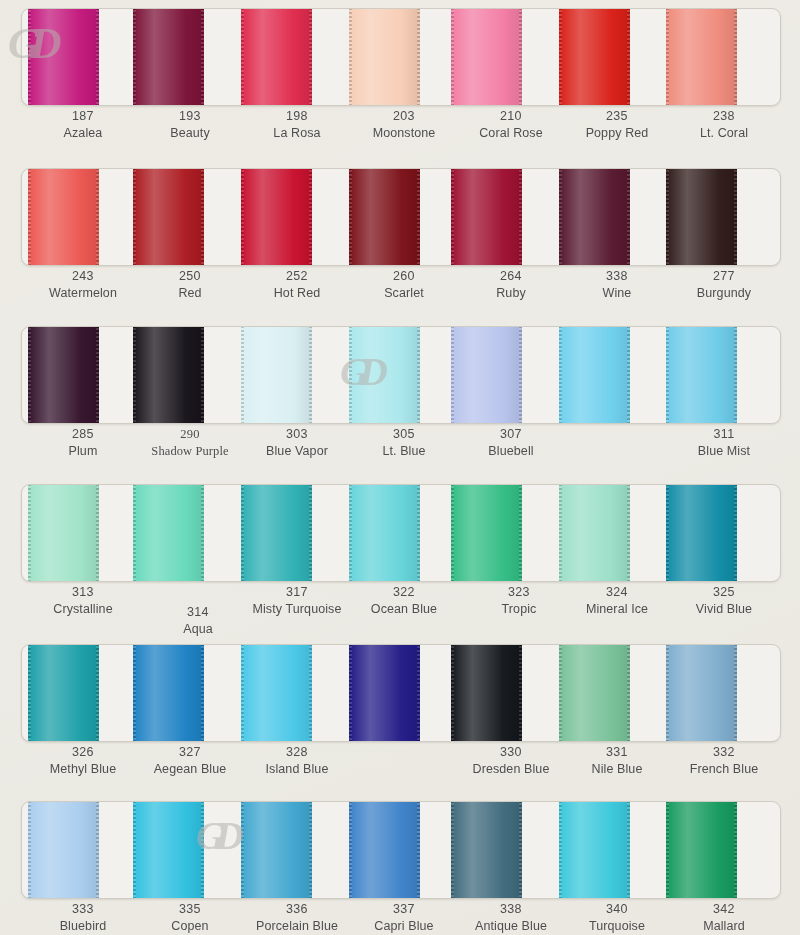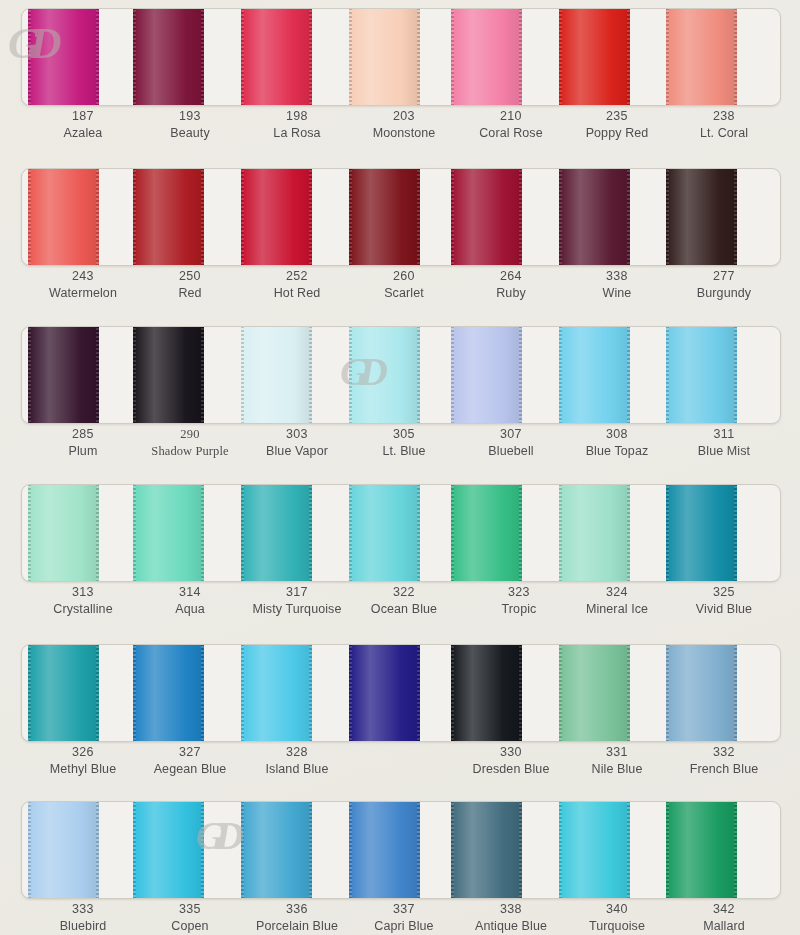--- a/index.html
+++ b/index.html
@@ -313,24 +313,20 @@
           <span class="name">Blue Vapor</span>
         </div>
         <div class="label" style="left: 324px;">
           <span class="code">305</span>
           <span class="name">Lt. Blue</span>
         </div>
         <div class="label" style="left: 431px;">
           <span class="code">307</span>
           <span class="name">Bluebell</span>
         </div>
-        <div class="label" style="left: 537px;">
-          <span class="code">308</span>
-          <span class="name">Blue Topaz</span>
-        </div>
         <div class="label" style="left: 644px;">
           <span class="code">311</span>
           <span class="name">Blue Mist</span>
         </div>
       </div>
     </div>
     <div class="row" style="top: 476px;">
       <div class="card">
         <div class="swatch" title="313 Crystalline" style="left: 6px; background: rgb(158, 227, 200);">
           <div class="satin"></div>
@@ -366,21 +362,21 @@
           <div class="satin"></div>
           <div class="edge l"></div>
           <div class="edge r"></div>
         </div>
       </div>
       <div class="labels">
         <div class="label" style="left: 3px;">
           <span class="code">313</span>
           <span class="name">Crystalline</span>
         </div>
-        <div class="label" style="left: 110px;">
+        <div class="label" style="left: 118px; margin-top: 20px;">
           <span class="code">314</span>
           <span class="name">Aqua</span>
         </div>
         <div class="label" style="left: 217px;">
           <span class="code">317</span>
           <span class="name">Misty Turquoise</span>
         </div>
         <div class="label" style="left: 324px;">
           <span class="code">322</span>
           <span class="name">Ocean Blue</span>

